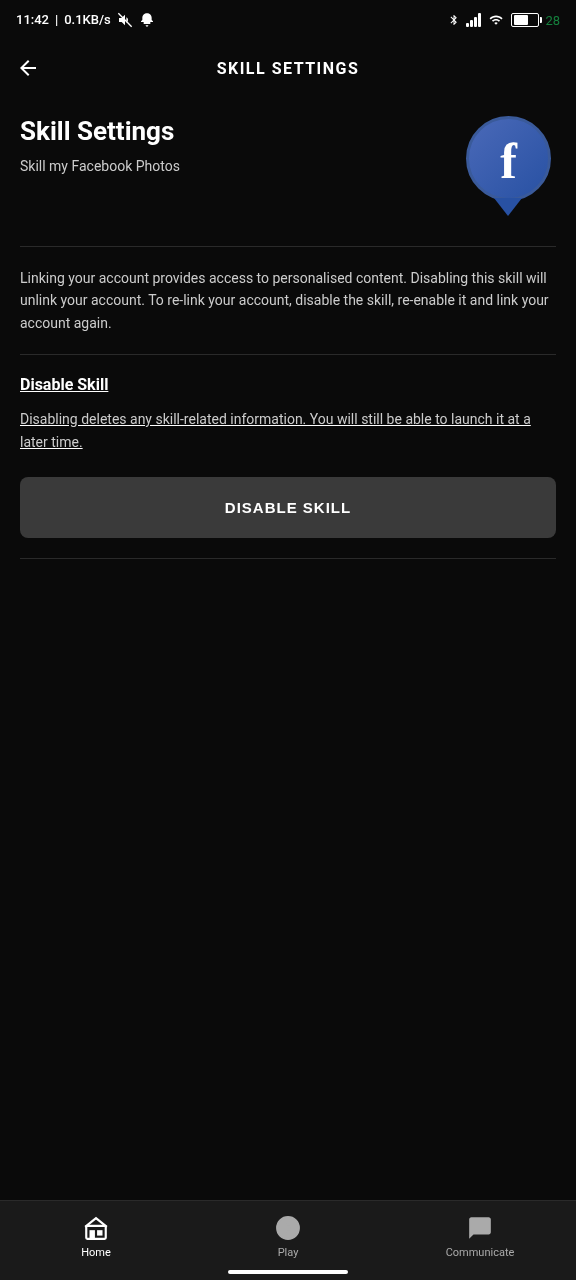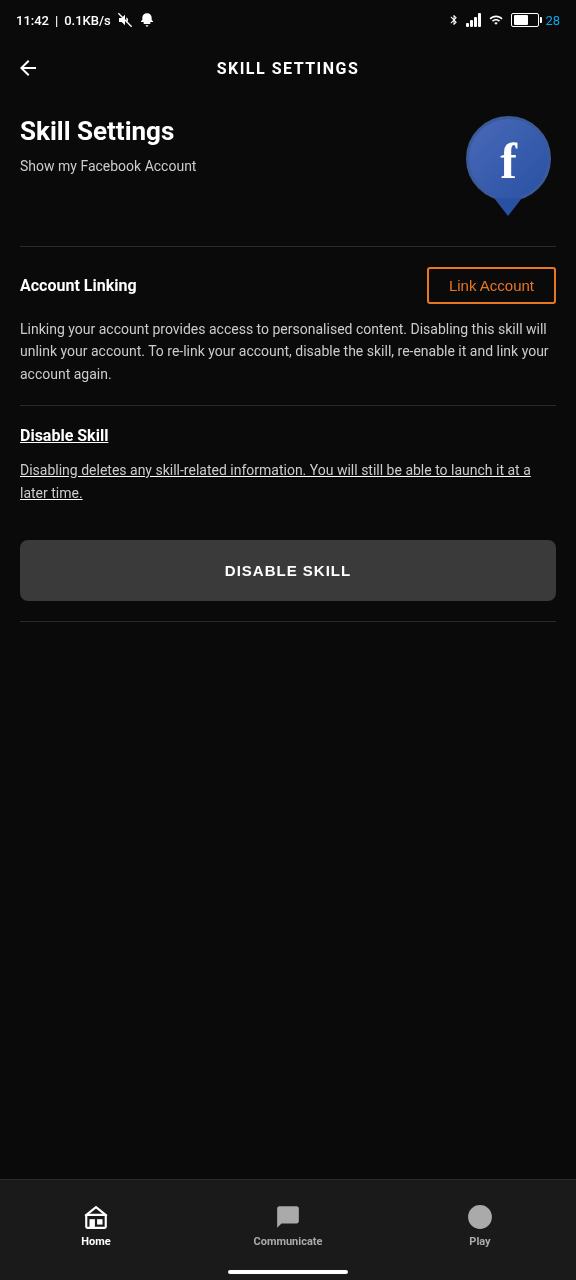--- a/index.html
+++ b/index.html
@@ -20,32 +20,32 @@
     .status-bar {
       display: flex;
       justify-content: space-between;
       align-items: center;
       padding: 8px 16px;
       height: 40px;
       background: #0a0a0a;
     }
     .status-left {
       display: flex;
-      align-items: center;
+      align-items: flex-start;
       gap: 6px;
       font-size: 13px;
       color: #ffffff;
       font-weight: 500;
     }
     .status-right {
       display: flex;
       align-items: center;
       gap: 6px;
       font-size: 13px;
-      color: #0ea5e9;
+      color: #15803d;
     }
 
     
     .top-nav {
       display: flex;
       align-items: center;
       justify-content: center;
       padding: 12px 16px;
       position: relative;
       height: 56px;
@@ -188,48 +188,47 @@
     .disable-title {
       font-size: 16px;
       font-weight: 700;
       color: #ffffff;
       margin-bottom: 14px;
     }
     .disable-description {
       font-size: 14px;
       color: #cccccc;
       line-height: 1.6;
-      margin-bottom: 36px;
+      margin-bottom: 24px;
     }
     .disable-button {
       width: 100%;
       background: #3a3a3a;
       border: none;
       color: #ffffff;
       font-size: 15px;
       font-weight: 700;
       letter-spacing: 1px;
       padding: 22px 0;
       border-radius: 8px;
       cursor: pointer;
       text-transform: uppercase;
     }
 
     
     .bottom-nav {
-      height: 101px;
+      height: 80px;
       background: #1a1a1a;
       display: flex;
       align-items: center;
       justify-content: space-around;
       border-top: 1px solid #2a2a2a;
       padding-bottom: 8px;
       position: sticky;
       bottom: 0;
-      font-weight: bold;
     }
     .nav-item {
       display: flex;
       flex-direction: column;
       align-items: center;
       gap: 5px;
       cursor: pointer;
       flex: 1;
     }
     .nav-icon {
@@ -355,39 +354,35 @@
     </svg>
   </button>
   <span class="page-title">SKILL SETTINGS</span>
 </div>
 
 <div class="content">
 
   <div class="skill-header">
     <div class="skill-title-section">
       <div class="skill-title">Skill Settings</div>
-      <div class="skill-subtitle">Show my Facebook Account</div>
+      <div class="skill-subtitle">Skill my Facebook Photos</div>
     </div>
     <div class="skill-icon">
       <div class="fb-bubble">
         <div class="fb-circle">
           <span class="fb-letter">f</span>
         </div>
         <div class="fb-tail"></div>
       </div>
     </div>
   </div>
 
   <div class="divider"></div>
 
   <div class="section">
-    <div class="section-header">
-      <span class="section-title">Account Linking</span>
-      <button class="link-account-btn">Link Account</button>
-    </div>
     <p class="section-description">Linking your account provides access to personalised content. Disabling this skill will unlink your account. To re-link your account, disable the skill, re-enable it and link your account again.</p>
   </div>
 
   <div class="divider"></div>
 
   <div class="disable-section">
     <div class="disable-title">Disable Skill</div>
     <p class="disable-description">Disabling deletes any skill-related information. You will still be able to launch it at a later time.</p>
     <button class="disable-button">DISABLE SKILL</button>
   </div>
@@ -406,32 +401,32 @@
         <rect x="13" y="14" width="5" height="5" fill="#ffffff"></rect>
         <path d="M2 11L12 3l10 8" fill="none" stroke="#ffffff" stroke-width="2"></path>
       </svg>
     </div>
     <span class="nav-label active">Home</span>
   </div>
 
   <div class="nav-item">
     <div class="nav-icon">
       <svg width="26" height="26" viewBox="0 0 24 24" fill="none">
-        <path d="M20 2H4c-1.1 0-2 .9-2 2v18l4-4h14c1.1 0 2-.9 2-2V4c0-1.1-.9-2-2-2z" fill="#aaaaaa"></path>
+        <circle cx="12" cy="12" r="10" stroke="#aaaaaa" stroke-width="2"></circle>
+        <path d="M10 8l6 4-6 4V8z" fill="#aaaaaa"></path>
       </svg>
     </div>
-    <span class="nav-label">Communicate</span>
+    <span class="nav-label">Play</span>
   </div>
 
   <div class="nav-item">
     <div class="nav-icon">
       <svg width="26" height="26" viewBox="0 0 24 24" fill="none">
-        <circle cx="12" cy="12" r="10" stroke="#aaaaaa" stroke-width="2"></circle>
-        <path d="M10 8l6 4-6 4V8z" fill="#aaaaaa"></path>
+        <path d="M20 2H4c-1.1 0-2 .9-2 2v18l4-4h14c1.1 0 2-.9 2-2V4c0-1.1-.9-2-2-2z" fill="#aaaaaa"></path>
       </svg>
     </div>
-    <span class="nav-label">Play</span>
+    <span class="nav-label">Communicate</span>
   </div>
 
 
 
   <div class="home-bar"></div>
 </div>
 
 </body></html>

